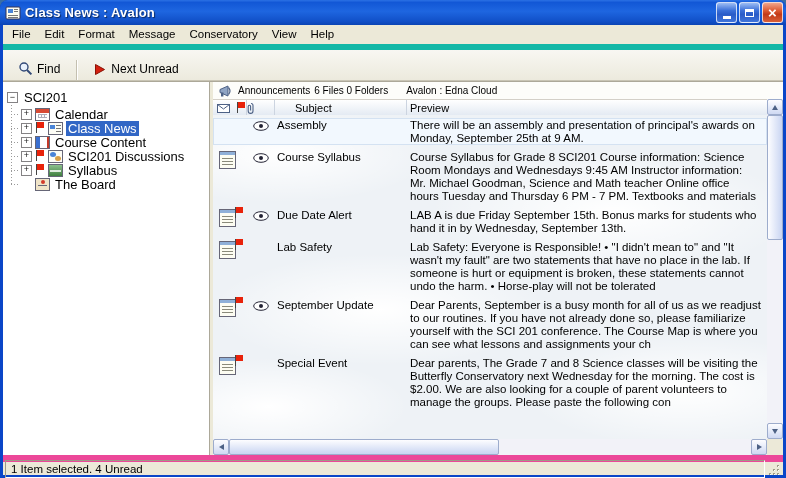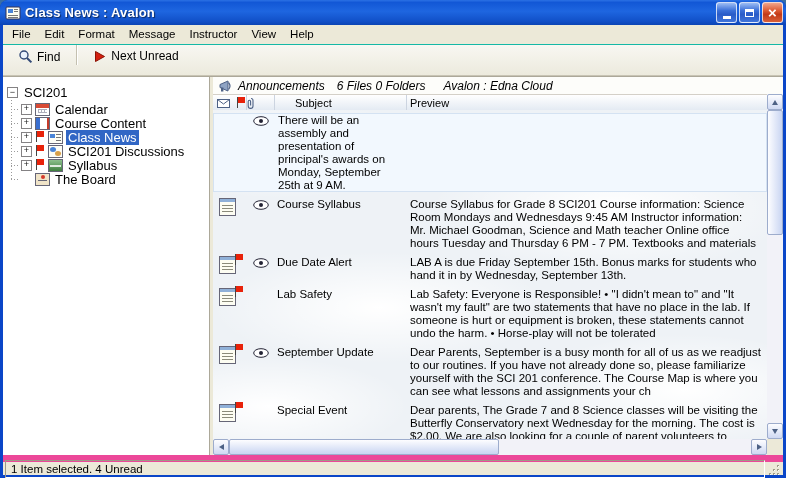--- a/index.html
+++ b/index.html
@@ -14,24 +14,24 @@
   .win-controls { display:flex; gap:2px; margin-left:auto; }
   .win-btn { width:21px; height:21px; border-radius:3px; border:1px solid rgba(255,255,255,.75); box-sizing:border-box;
     background:linear-gradient(180deg,#9dbdf4 0%, #3a6fd8 40%, #2a5cc8 60%, #3f74da 100%); display:flex; align-items:center; justify-content:center; color:#fff; cursor:pointer; }
   .win-btn.close { background:linear-gradient(180deg,#f0a58c 0%, #dd5a33 40%, #c23a18 60%, #d95f38 100%); font-size:15px; font-weight:bold; line-height:1; }
   .glyph-min { width:8px; height:3px; background:#fff; margin-top:9px; }
   .glyph-max { width:9px; height:8px; border:1px solid #fff; border-top:3px solid #fff; box-sizing:border-box; }
 
   
   .app-body { position:absolute; top:25px; left:3px; right:3px; bottom:3px; background:#ece9d8; display:flex; flex-direction:column; }
 
-  .menubar { height:19px; display:flex; align-items:center; padding-left:2px; font-size:11.5px; color:#000; border-bottom:1px solid #14b8a6; }
+  .menubar { height:19px; display:flex; align-items:center; padding-left:2px; font-size:11.5px; color:#000; border-bottom:6px solid #14b8a6; }
   .menu-item { padding:2px 7px 3px; cursor:default; }
 
-  .toolbar { height:30px; display:flex; align-items:flex-start; padding-left:8px; gap:6px; background:linear-gradient(180deg,#f8f7f2,#eceadd); border-bottom:1px solid #c8c4b4; }
+  .toolbar { height:30px; display:flex; align-items:flex-end; padding-left:8px; gap:6px; background:linear-gradient(180deg,#f8f7f2,#eceadd); border-bottom:1px solid #c8c4b4; }
   .tb-btn { display:flex; align-items:center; gap:4px; font-size:12px; color:#000; padding:3px 6px; border:1px solid transparent; border-radius:2px; cursor:pointer; }
   .tb-sep { width:1px; height:20px; background:#c4c0b0; border-right:1px solid #fff; margin:0 3px; }
 
   
   .content { flex:1 1 auto; display:flex; min-height:0; border-top:1px solid #aca899; }
 
   .tree-pane { width:206px; flex:none; background:#fff; border-right:1px solid #aca899; padding-top:7px; overflow:hidden; font-size:13px; }
   .splitter { width:3px; flex:none; background:#ece9d8; cursor:col-resize; }
 
   .tree-root { display:flex; align-items:center; gap:4px; padding:1px 0 2px 4px; }
@@ -65,23 +65,23 @@
   .icon-discussion::after { content:""; position:absolute; right:1px; bottom:1px; width:6px; height:5px; border-radius:50%; background:#d8a04a; }
   .icon-resources { background:linear-gradient(180deg,#8cc08c,#3f7f3f); }
   .icon-resources::after { content:""; position:absolute; left:1px; right:1px; top:5px; height:2px; background:#fff; opacity:.8; }
   .icon-board { background:#f0e4c8; }
   .icon-board::before { content:""; position:absolute; left:5px; top:1px; width:4px; height:4px; border-radius:50%; background:#d43a2a; }
   .icon-board::after { content:""; position:absolute; left:2px; right:2px; bottom:2px; height:3px;
     background:repeating-linear-gradient(180deg,#667 0 1px, transparent 1px 3px); }
 
   
   .right-pane { flex:1 1 auto; position:relative; min-width:0; background:#fff; }
-  .panel-header { height:17px; display:flex; align-items:center; padding-left:6px; font-size:12px; background:#fdfdfa; border-bottom:1px solid #d4d0c8;font-style:italic; }
+  .panel-header { height:17px; display:flex; align-items:center; padding-left:6px; font-size:10px; background:#fdfdfa; border-bottom:1px solid #d4d0c8; }
   .ph-title { margin-left:5px; }
-  .ph-counts { margin-left:12px; }
+  .ph-counts { margin-left:4px; }
   .ph-id { margin-left:18px; }
 
   .col-header { height:16px; margin-right:16px; display:grid; grid-template-columns:34px 28px 132px 1fr; align-items:center;
     background:linear-gradient(180deg,#ffffff,#e2e9f2); border-bottom:1px solid #b8c4d4; font-size:11px; }
   .col-cell { height:100%; display:flex; align-items:center; border-right:1px solid #ccd4e0; box-sizing:border-box; }
   .col-cell.subject { padding-left:20px; }
   .col-cell.preview { padding-left:3px; border-right:none; }
   .hdr-icons { gap:6px; padding-left:4px; }
 
   .msg-list { position:absolute; top:33px; left:0; right:16px; bottom:16px; overflow:hidden; padding-top:3px;
@@ -154,21 +154,21 @@
 
     <div class="menubar">
   <span class="menu-item">File</span>
 
   <span class="menu-item">Edit</span>
 
   <span class="menu-item">Format</span>
 
   <span class="menu-item">Message</span>
 
-  <span class="menu-item">Instructor</span>
+  <span class="menu-item">Conservatory</span>
 
   <span class="menu-item">View</span>
 
   <span class="menu-item">Help</span>
 </div>
 
     <div class="toolbar">
       <span class="tb-btn">
         <svg width="15" height="15" viewBox="0 0 15 15">
           <circle cx="6" cy="6" r="4" fill="#eaf2fc" stroke="#334a77" stroke-width="1.4"></circle>
@@ -193,32 +193,32 @@
           <span class="tree-label">SCI201</span>
         </div>
         <div class="tree-children">
   <div class="tree-item">
     <span class="expand-box"></span>
 
     <span class="tree-icon icon-calendar"></span>
     <span class="tree-label">Calendar</span>
   </div>
 
-  <div class="tree-item">
-    <span class="expand-box"></span>
-
-    <span class="tree-icon icon-content"></span>
-    <span class="tree-label">Course Content</span>
-  </div>
-
   <div class="tree-item selected">
     <span class="expand-box"></span>
     <span class="tree-flag flag-shape"></span>
     <span class="tree-icon icon-news"></span>
     <span class="tree-label">Class News</span>
+  </div>
+
+  <div class="tree-item">
+    <span class="expand-box"></span>
+
+    <span class="tree-icon icon-content"></span>
+    <span class="tree-label">Course Content</span>
   </div>
 
   <div class="tree-item">
     <span class="expand-box"></span>
     <span class="tree-flag flag-shape"></span>
     <span class="tree-icon icon-discussion"></span>
     <span class="tree-label">SCI201 Discussions</span>
   </div>
 
   <div class="tree-item">
@@ -274,20 +274,21 @@
     <span class="msg-icon-wrap" style="visibility: hidden;">
       
       
     </span>
     <span class="eye-wrap">
       <svg width="16" height="10" viewBox="0 0 16 10">
         <ellipse cx="8" cy="5" rx="7.3" ry="4.3" fill="#fff" stroke="#223" stroke-width="1"></ellipse>
         <circle cx="8" cy="5" r="2" fill="#223"></circle>
       </svg>
     </span>
+    <span class="msg-subject">Assembly</span>
     <span class="msg-preview">There will be an assembly and presentation of principal's awards on Monday, September 25th at 9 AM.</span>
   </div>
 
   <div class="msg-row">
     <span class="msg-icon-wrap">
       <span class="msg-icon"></span>
 
     </span>
     <span class="eye-wrap">
       <svg width="16" height="10" viewBox="0 0 16 10">

